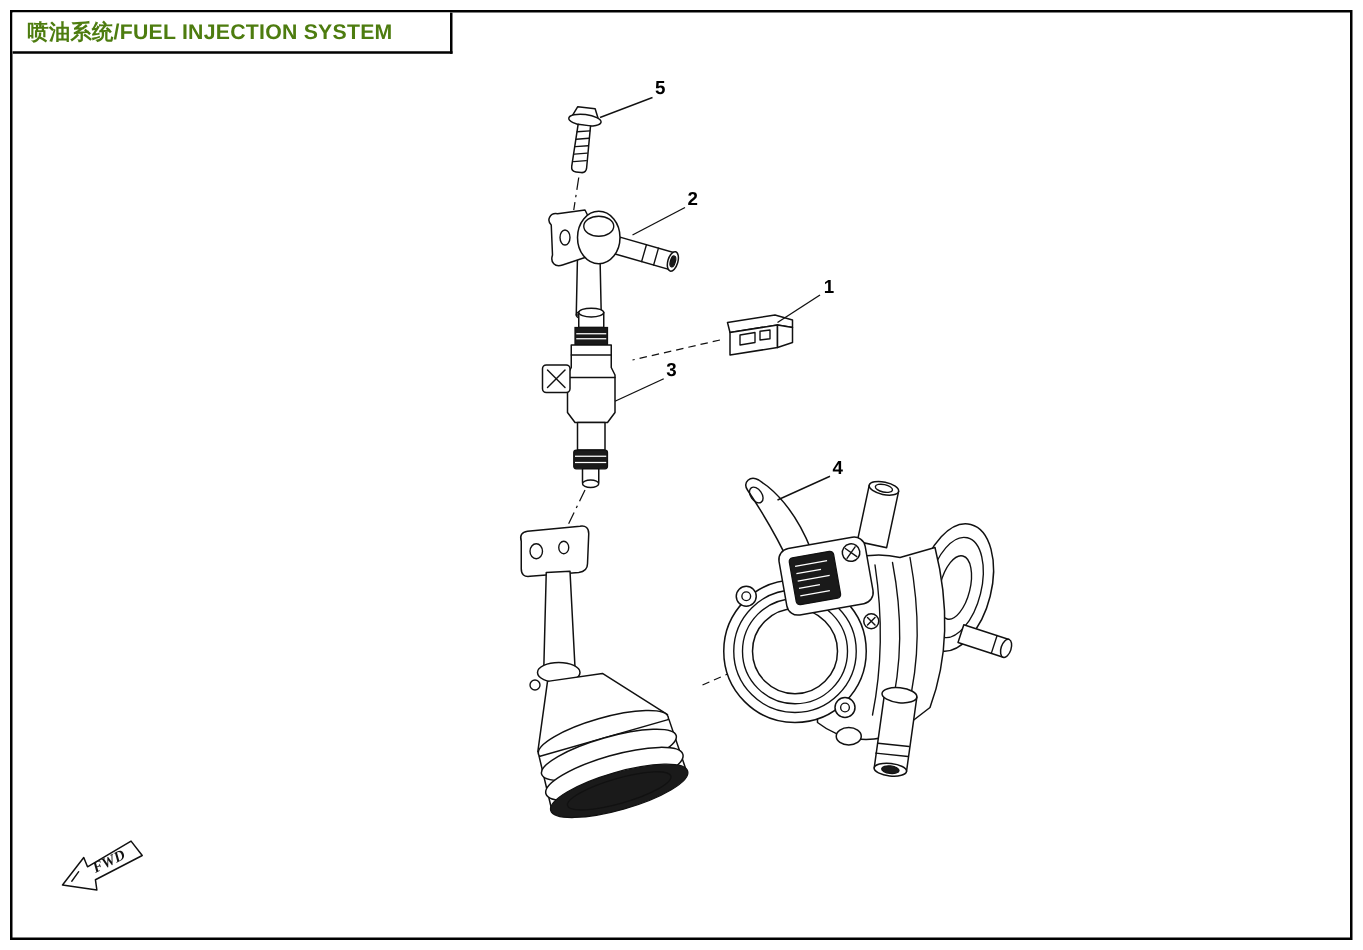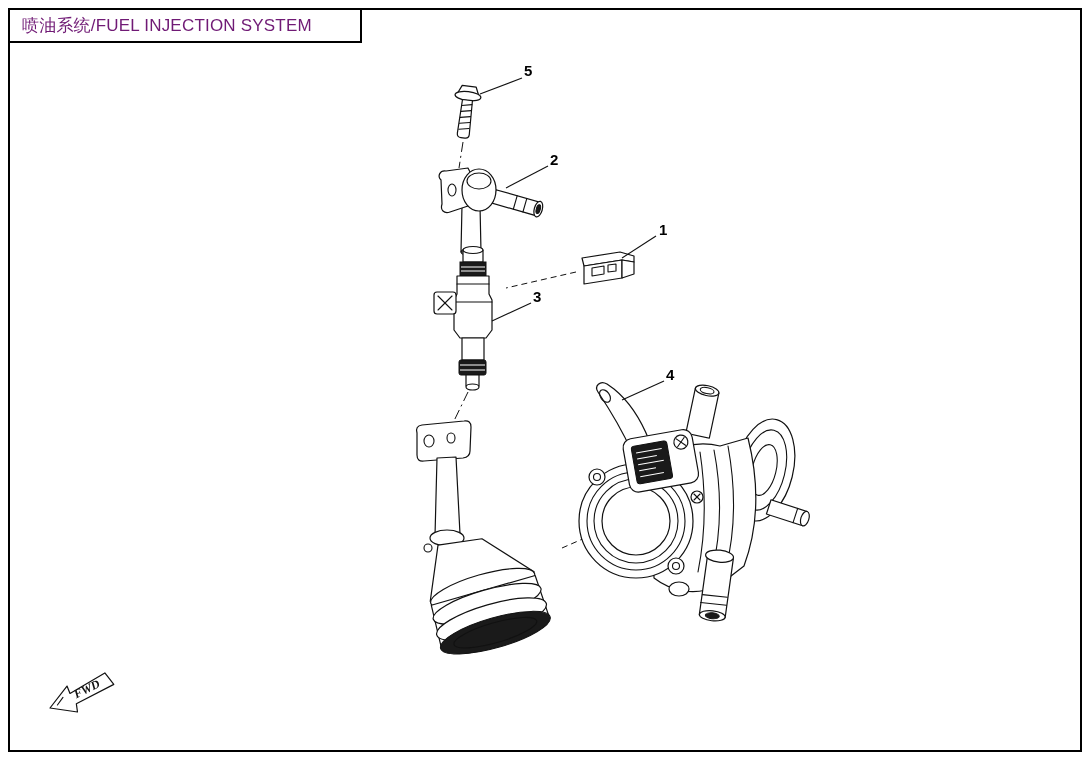--- a/index.html
+++ b/index.html
@@ -19,21 +19,21 @@
     position:absolute; left:0; top:0;
     width:352px; height:33px;
     border-right:2px solid #000;
     border-bottom:2px solid #000;
     background:#fff;
     display:flex; align-items:center;
     padding-left:12px;
     z-index:5;
   }
   .title-text {
-    font-weight:normal; font-size:17px; color:#701a75;
+    font-weight:bold; font-size:17px; color:#4d7c0f;
     letter-spacing:0.2px; white-space:nowrap;
   }
   .diagram {
     position:absolute; left:0; top:0;
     width:1090px; height:760px;
     z-index:2;
   }
   .callout {
     position:absolute; z-index:6;
     font-weight:bold; font-size:15px; color:#000;

